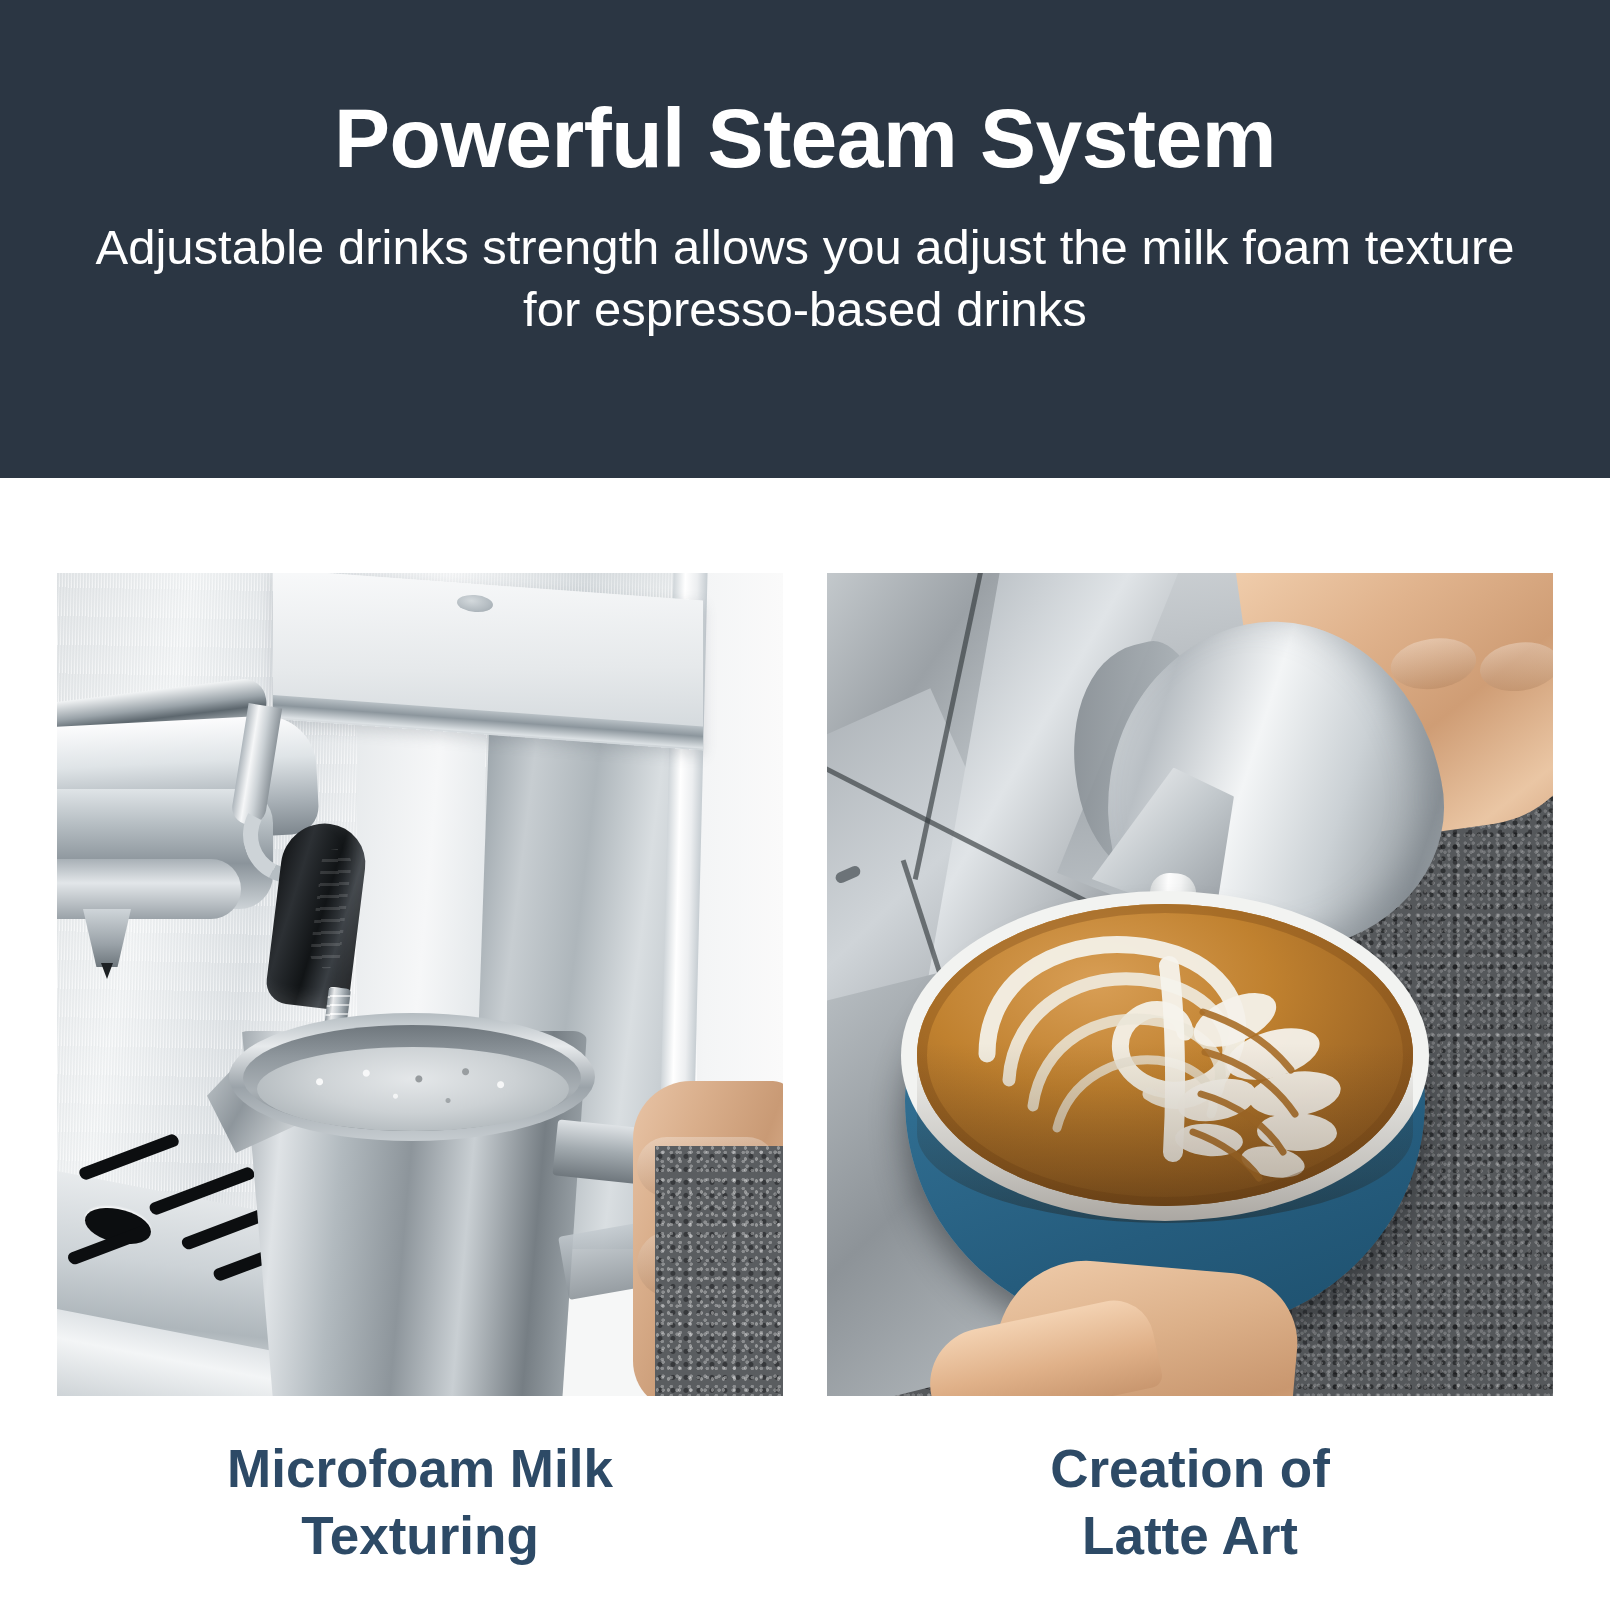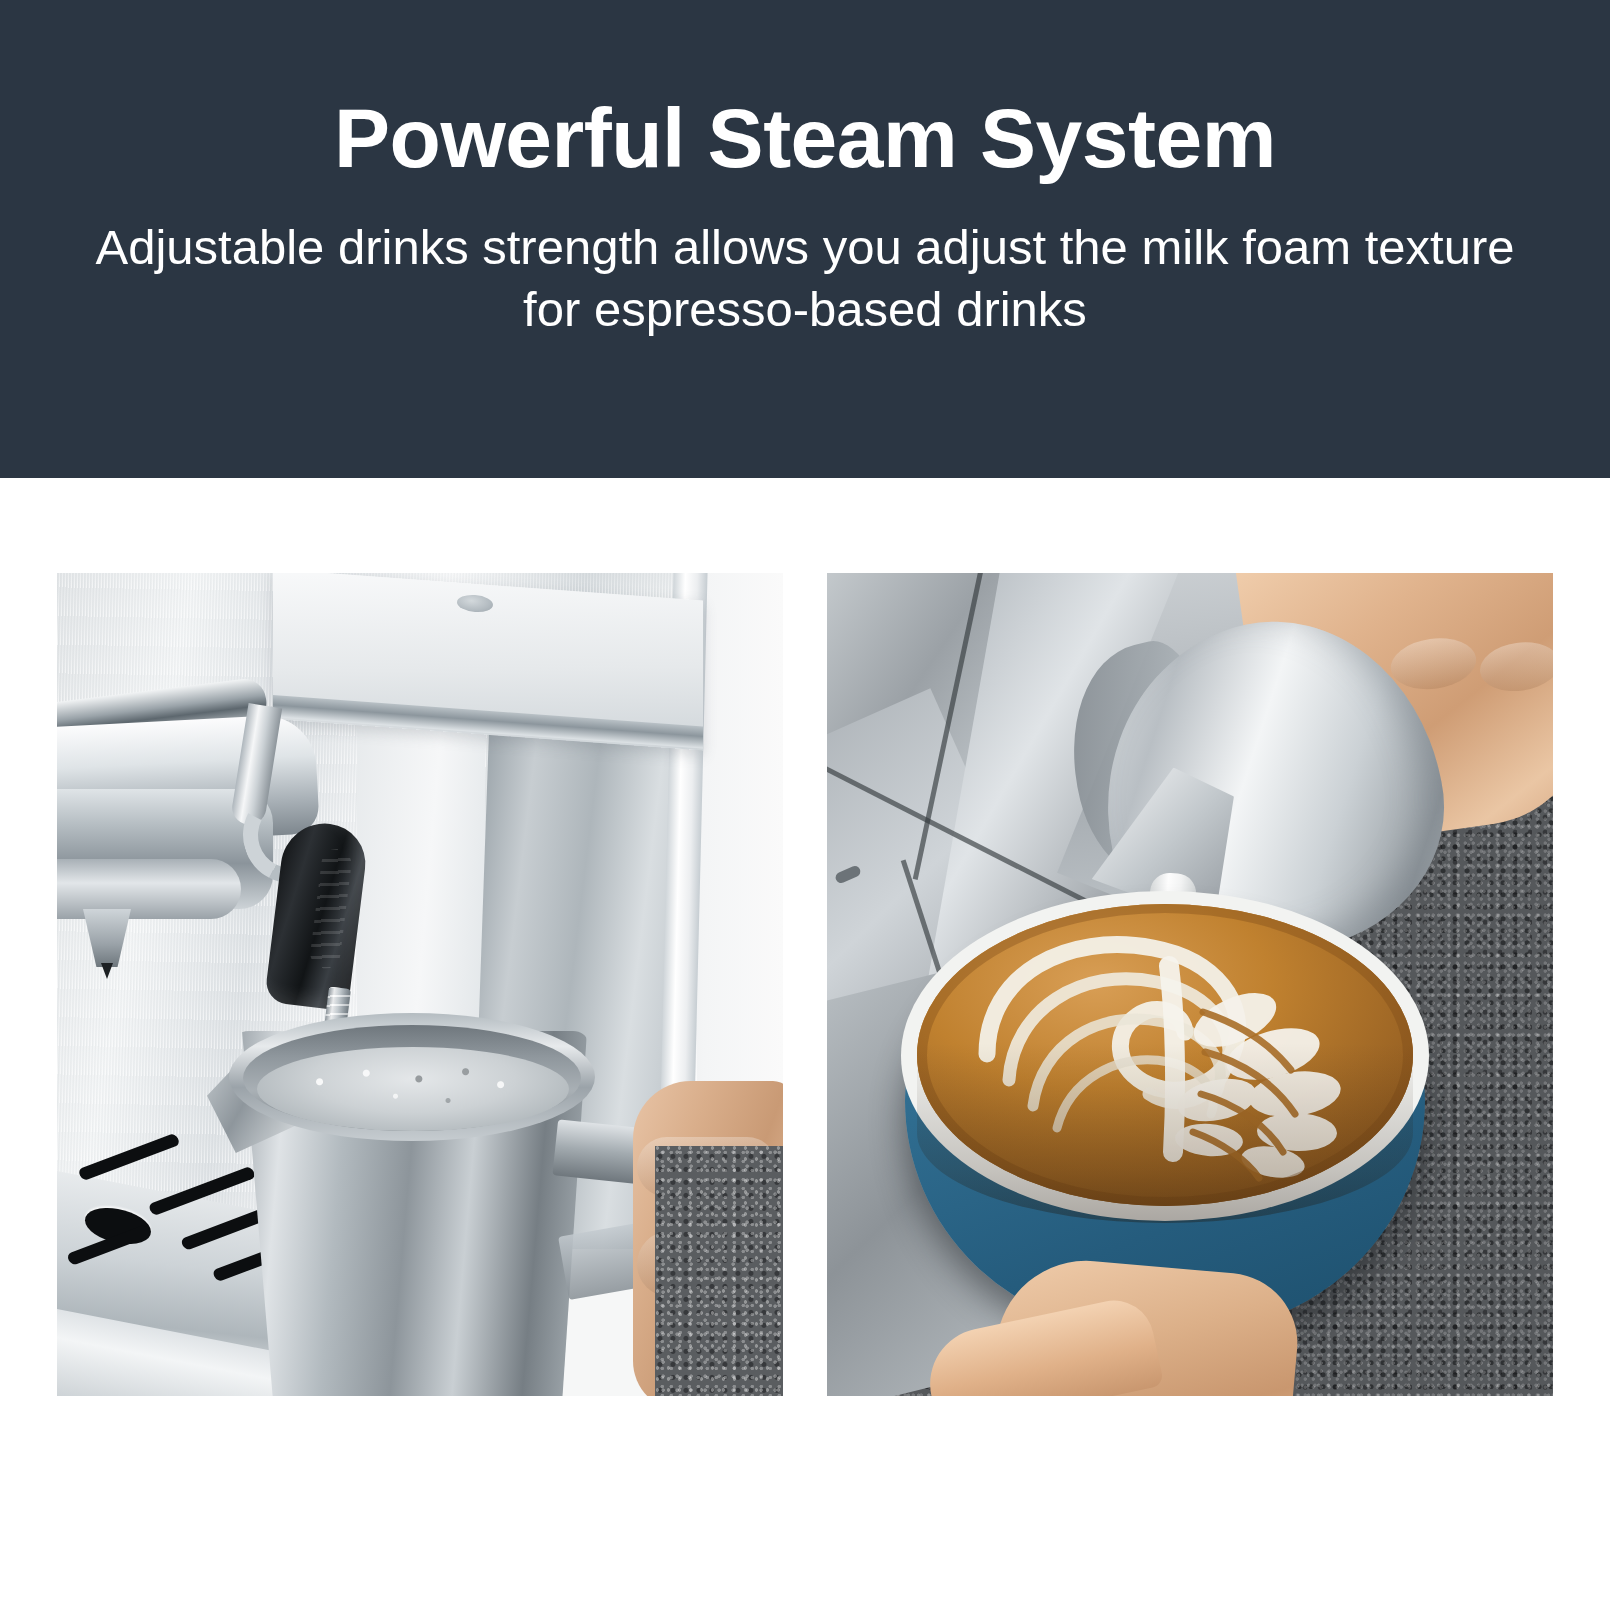--- a/index.html
+++ b/index.html
@@ -512,14 +512,24 @@
           </svg>
         </div>
         <div class="cup-shadow"></div>
 
         <div class="hand2"></div>
         <div class="finger"></div>
       </div>
     </div>
   </div>
 
+  <div class="captions">
+    <div class="cap left">
+      <span>Microfoam Milk</span>
+      <span>Texturing</span>
+    </div>
+    <div class="cap right">
+      <span>Creation of</span>
+      <span>Latte Art</span>
+    </div>
+  </div>
 
 </div>
 
 </body></html>

